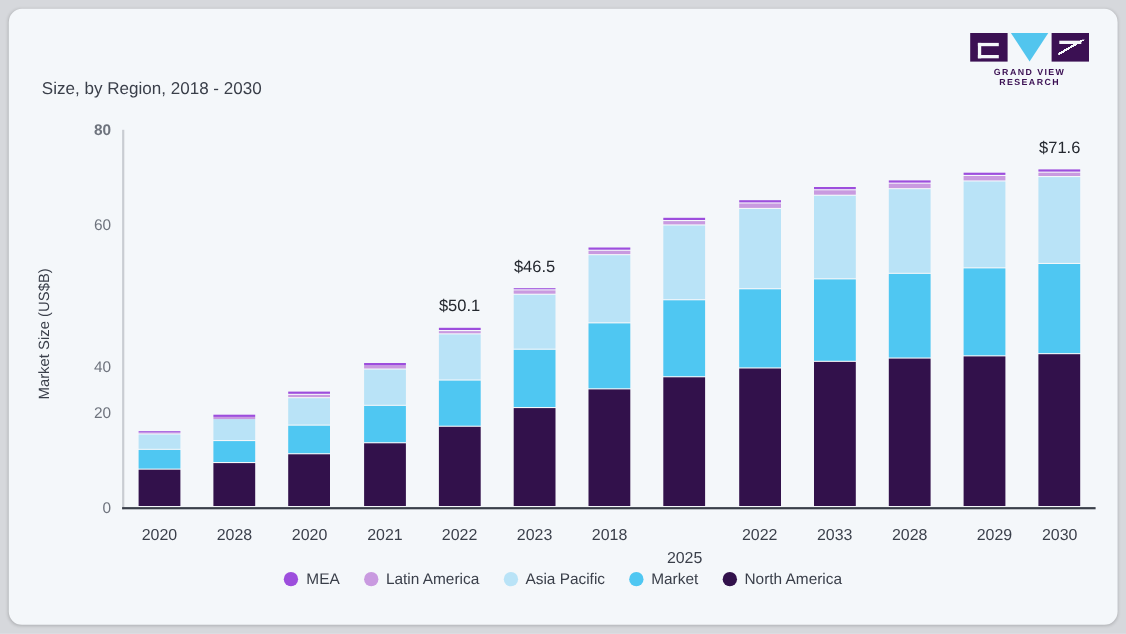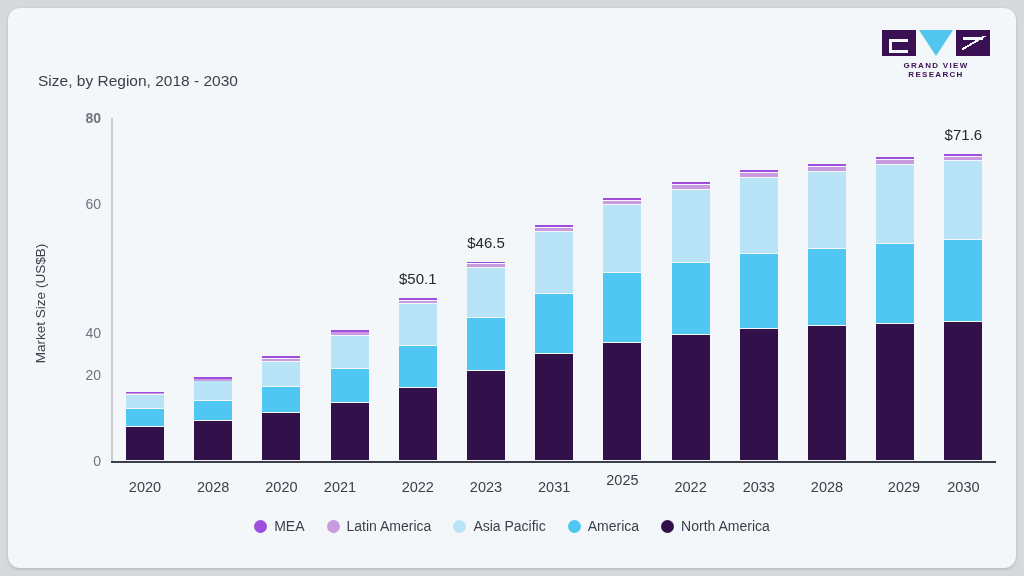--- a/index.html
+++ b/index.html
@@ -131,45 +131,45 @@
       <div class="bar-seg" title="2020 Europe: 6" style="left: 254.4px; top: 379.255px; width: 38px; height: 24.725px; background: rgb(79, 199, 242);"></div>
       <div class="bar-seg" title="2020 Asia Pacific: 6" style="left: 254.4px; top: 353.53px; width: 38px; height: 24.725px; background: rgb(185, 227, 247);"></div>
       <div class="bar-seg" title="2020 Latin America: 0.7" style="left: 254.4px; top: 350.529px; width: 38px; height: 2.00125px; background: rgb(201, 154, 224);"></div>
       <div class="bar-seg" title="2020 MEA: 0.5" style="left: 254.4px; top: 348.385px; width: 38px; height: 1.5px; background: rgb(157, 78, 221);"></div>
       <div class="xtick-label" style="left: 239.4px; top: 471px; width: 68px;">2020</div>
       <div class="bar-seg" title="2021 North America: 13.6" style="left: 322.6px; top: 394.69px; width: 38px; height: 57.31px; background: rgb(50, 17, 75);"></div>
       <div class="bar-seg" title="2021 Europe: 7.9" style="left: 322.6px; top: 360.819px; width: 38px; height: 32.8712px; background: rgb(79, 199, 242);"></div>
       <div class="bar-seg" title="2021 Asia Pacific: 7.7" style="left: 322.6px; top: 327.805px; width: 38px; height: 32.0137px; background: rgb(185, 227, 247);"></div>
       <div class="bar-seg" title="2021 Latin America: 0.8" style="left: 322.6px; top: 324.375px; width: 38px; height: 2.43px; background: rgb(201, 154, 224);"></div>
       <div class="bar-seg" title="2021 MEA: 0.5" style="left: 322.6px; top: 322.231px; width: 38px; height: 1.5px; background: rgb(157, 78, 221);"></div>
-      <div class="xtick-label" style="left: 298px; top: 471px; width: 68px;">2021</div>
+      <div class="xtick-label" style="left: 308px; top: 471px; width: 68px;">2021</div>
       <div class="bar-seg" title="2022 North America: 17.1" style="left: 390.8px; top: 379.684px; width: 38px; height: 72.3162px; background: rgb(50, 17, 75);"></div>
       <div class="bar-seg" title="2022 Europe: 9.8" style="left: 390.8px; top: 337.666px; width: 38px; height: 41.0175px; background: rgb(79, 199, 242);"></div>
       <div class="bar-seg" title="2022 Asia Pacific: 9.7" style="left: 390.8px; top: 296.077px; width: 38px; height: 40.5887px; background: rgb(185, 227, 247);"></div>
       <div class="bar-seg" title="2022 Latin America: 0.8" style="left: 390.8px; top: 292.647px; width: 38px; height: 2.43px; background: rgb(201, 154, 224);"></div>
       <div class="bar-seg" title="2022 MEA: 0.6" style="left: 390.8px; top: 290.075px; width: 38px; height: 1.5725px; background: rgb(157, 78, 221);"></div>
       <div class="xtick-label" style="left: 375.8px; top: 471px; width: 68px;">2022</div>
       <div class="bar-seg" title="2023 North America: 21.1" style="left: 459px; top: 362.534px; width: 38px; height: 89.4663px; background: rgb(50, 17, 75);"></div>
       <div class="bar-seg" title="2023 Europe: 12.2" style="left: 459px; top: 310.226px; width: 38px; height: 51.3075px; background: rgb(79, 199, 242);"></div>
       <div class="bar-seg" title="2023 Asia Pacific: 11.7" style="left: 459px; top: 260.062px; width: 38px; height: 49.1637px; background: rgb(185, 227, 247);"></div>
       <div class="bar-seg" title="2023 Latin America: 0.9" style="left: 459px; top: 256.204px; width: 38px; height: 2.85875px; background: rgb(201, 154, 224);"></div>
       <div class="bar-seg" title="2023 MEA: 0.6" style="left: 459px; top: 253.631px; width: 38px; height: 1.5725px; background: rgb(157, 78, 221);"></div>
       <div class="xtick-label" style="left: 444px; top: 471px; width: 68px;">2023</div>
       <div class="bar-seg" title="2024 North America: 25" style="left: 527.2px; top: 345.812px; width: 38px; height: 106.187px; background: rgb(50, 17, 75);"></div>
       <div class="bar-seg" title="2024 Europe: 14" style="left: 527.2px; top: 285.788px; width: 38px; height: 59.025px; background: rgb(79, 199, 242);"></div>
       <div class="bar-seg" title="2024 Asia Pacific: 14.5" style="left: 527.2px; top: 223.619px; width: 38px; height: 61.1687px; background: rgb(185, 227, 247);"></div>
       <div class="bar-seg" title="2024 Latin America: 0.9" style="left: 527.2px; top: 219.76px; width: 38px; height: 2.85875px; background: rgb(201, 154, 224);"></div>
       <div class="bar-seg" title="2024 MEA: 0.7" style="left: 527.2px; top: 216.759px; width: 38px; height: 2.00125px; background: rgb(157, 78, 221);"></div>
-      <div class="xtick-label" style="left: 512.2px; top: 471px; width: 68px;">2031</div>
+      <div class="xtick-label" style="left: 512.2px; top: 471px; width: 68px;">2018</div>
       <div class="bar-seg" title="2025 North America: 27.6" style="left: 595.4px; top: 334.665px; width: 38px; height: 117.335px; background: rgb(50, 17, 75);"></div>
       <div class="bar-seg" title="2025 Europe: 16.2" style="left: 595.4px; top: 265.207px; width: 38px; height: 68.4575px; background: rgb(79, 199, 242);"></div>
       <div class="bar-seg" title="2025 Asia Pacific: 15.8" style="left: 595.4px; top: 197.465px; width: 38px; height: 66.7425px; background: rgb(185, 227, 247);"></div>
       <div class="bar-seg" title="2025 Latin America: 1" style="left: 595.4px; top: 193.178px; width: 38px; height: 3.2875px; background: rgb(201, 154, 224);"></div>
       <div class="bar-seg" title="2025 MEA: 0.7" style="left: 595.4px; top: 190.176px; width: 38px; height: 2.00125px; background: rgb(157, 78, 221);"></div>
-      <div class="xtick-label" style="left: 580.4px; top: 464px; width: 68px;">2025</div>
+      <div class="xtick-label" style="left: 580.4px; top: 492px; width: 68px;">2025</div>
       <div class="bar-seg" title="2026 North America: 29.5" style="left: 663.6px; top: 326.519px; width: 38px; height: 125.481px; background: rgb(50, 17, 75);"></div>
       <div class="bar-seg" title="2026 Europe: 16.7" style="left: 663.6px; top: 254.917px; width: 38px; height: 70.6012px; background: rgb(79, 199, 242);"></div>
       <div class="bar-seg" title="2026 Asia Pacific: 17.1" style="left: 663.6px; top: 181.601px; width: 38px; height: 72.3162px; background: rgb(185, 227, 247);"></div>
       <div class="bar-seg" title="2026 Latin America: 1" style="left: 663.6px; top: 177.314px; width: 38px; height: 3.2875px; background: rgb(201, 154, 224);"></div>
       <div class="bar-seg" title="2026 MEA: 0.7" style="left: 663.6px; top: 174.312px; width: 38px; height: 2.00125px; background: rgb(157, 78, 221);"></div>
       <div class="xtick-label" style="left: 648.6px; top: 471px; width: 68px;">2022</div>
       <div class="bar-seg" title="2027 North America: 30.7" style="left: 731.8px; top: 321.374px; width: 38px; height: 130.626px; background: rgb(50, 17, 75);"></div>
       <div class="bar-seg" title="2027 Europe: 17.6" style="left: 731.8px; top: 245.914px; width: 38px; height: 74.46px; background: rgb(79, 199, 242);"></div>
       <div class="bar-seg" title="2027 Asia Pacific: 17.8" style="left: 731.8px; top: 169.596px; width: 38px; height: 75.3175px; background: rgb(185, 227, 247);"></div>
       <div class="bar-seg" title="2027 Latin America: 1" style="left: 731.8px; top: 165.309px; width: 38px; height: 3.2875px; background: rgb(201, 154, 224);"></div>
@@ -206,21 +206,21 @@
       <div class="legend-item">
         <span class="legend-swatch" style="background: rgb(201, 154, 224);"></span>
         <span class="legend-label">Latin America</span>
       </div>
       <div class="legend-item">
         <span class="legend-swatch" style="background: rgb(185, 227, 247);"></span>
         <span class="legend-label">Asia Pacific</span>
       </div>
       <div class="legend-item">
         <span class="legend-swatch" style="background: rgb(79, 199, 242);"></span>
-        <span class="legend-label">America</span>
+        <span class="legend-label">Market</span>
       </div>
       <div class="legend-item">
         <span class="legend-swatch" style="background: rgb(50, 17, 75);"></span>
         <span class="legend-label">North America</span>
       </div>
     </div>
 
 </div>
 
 </body></html>

